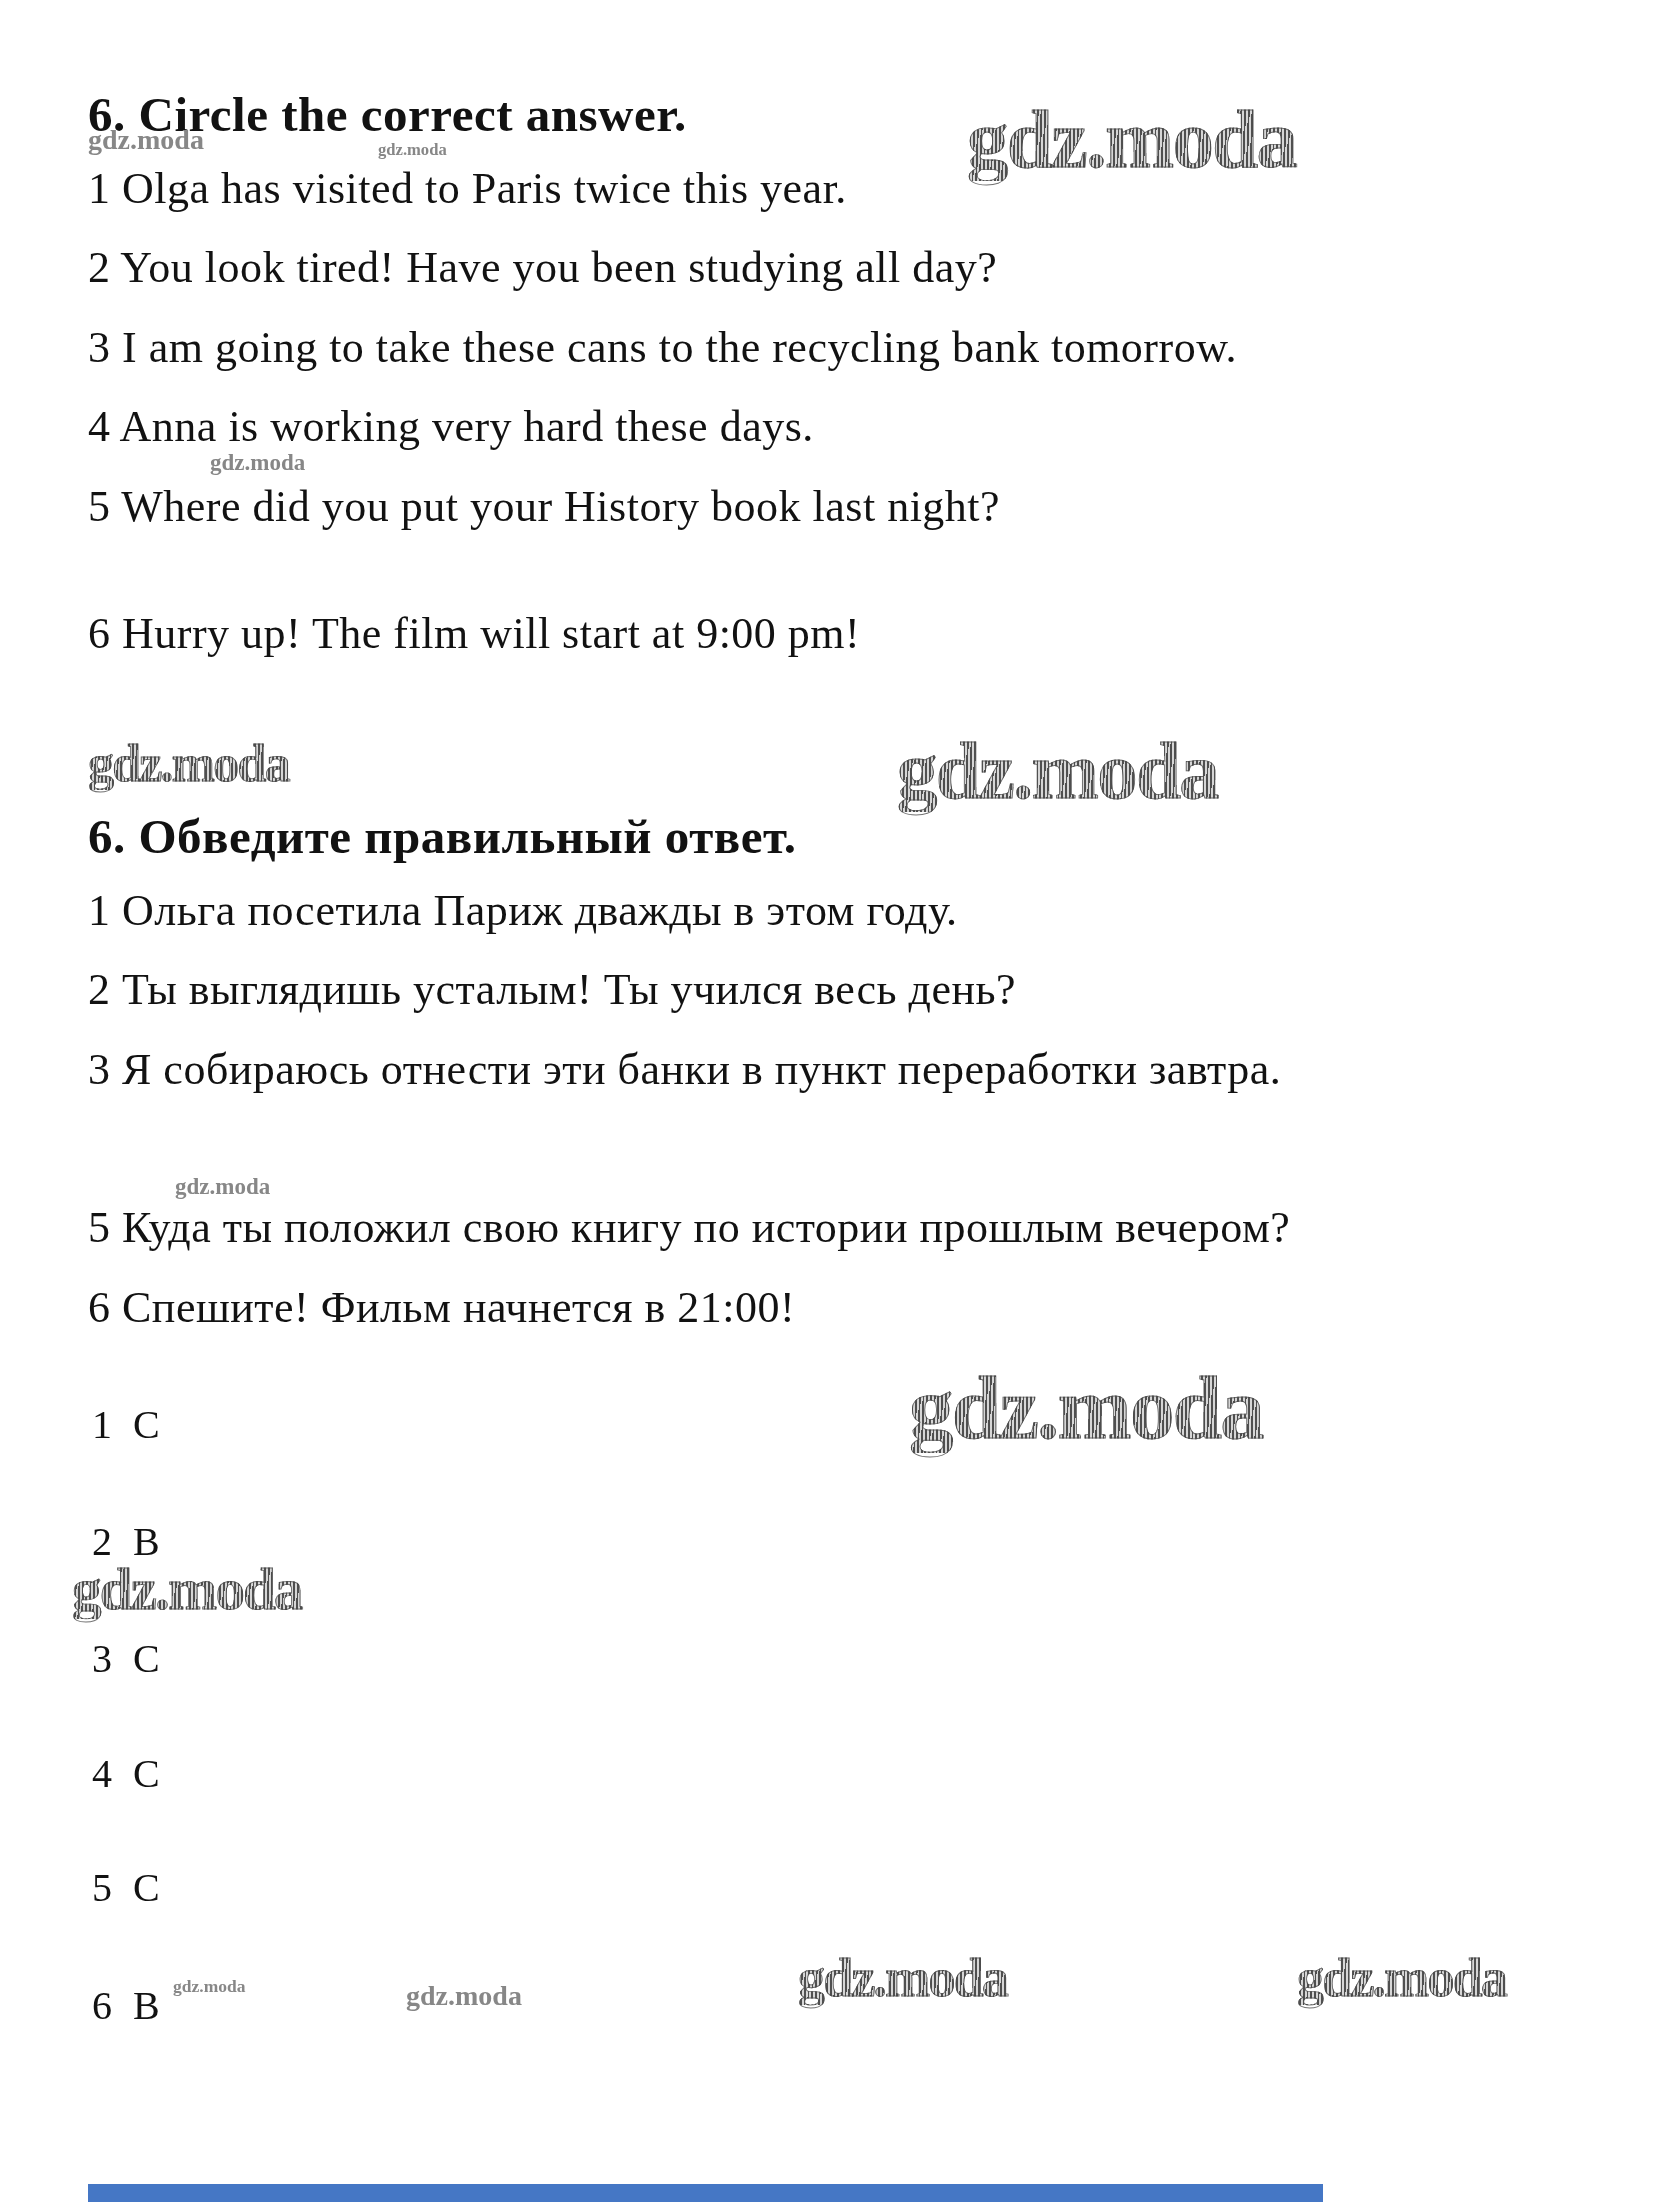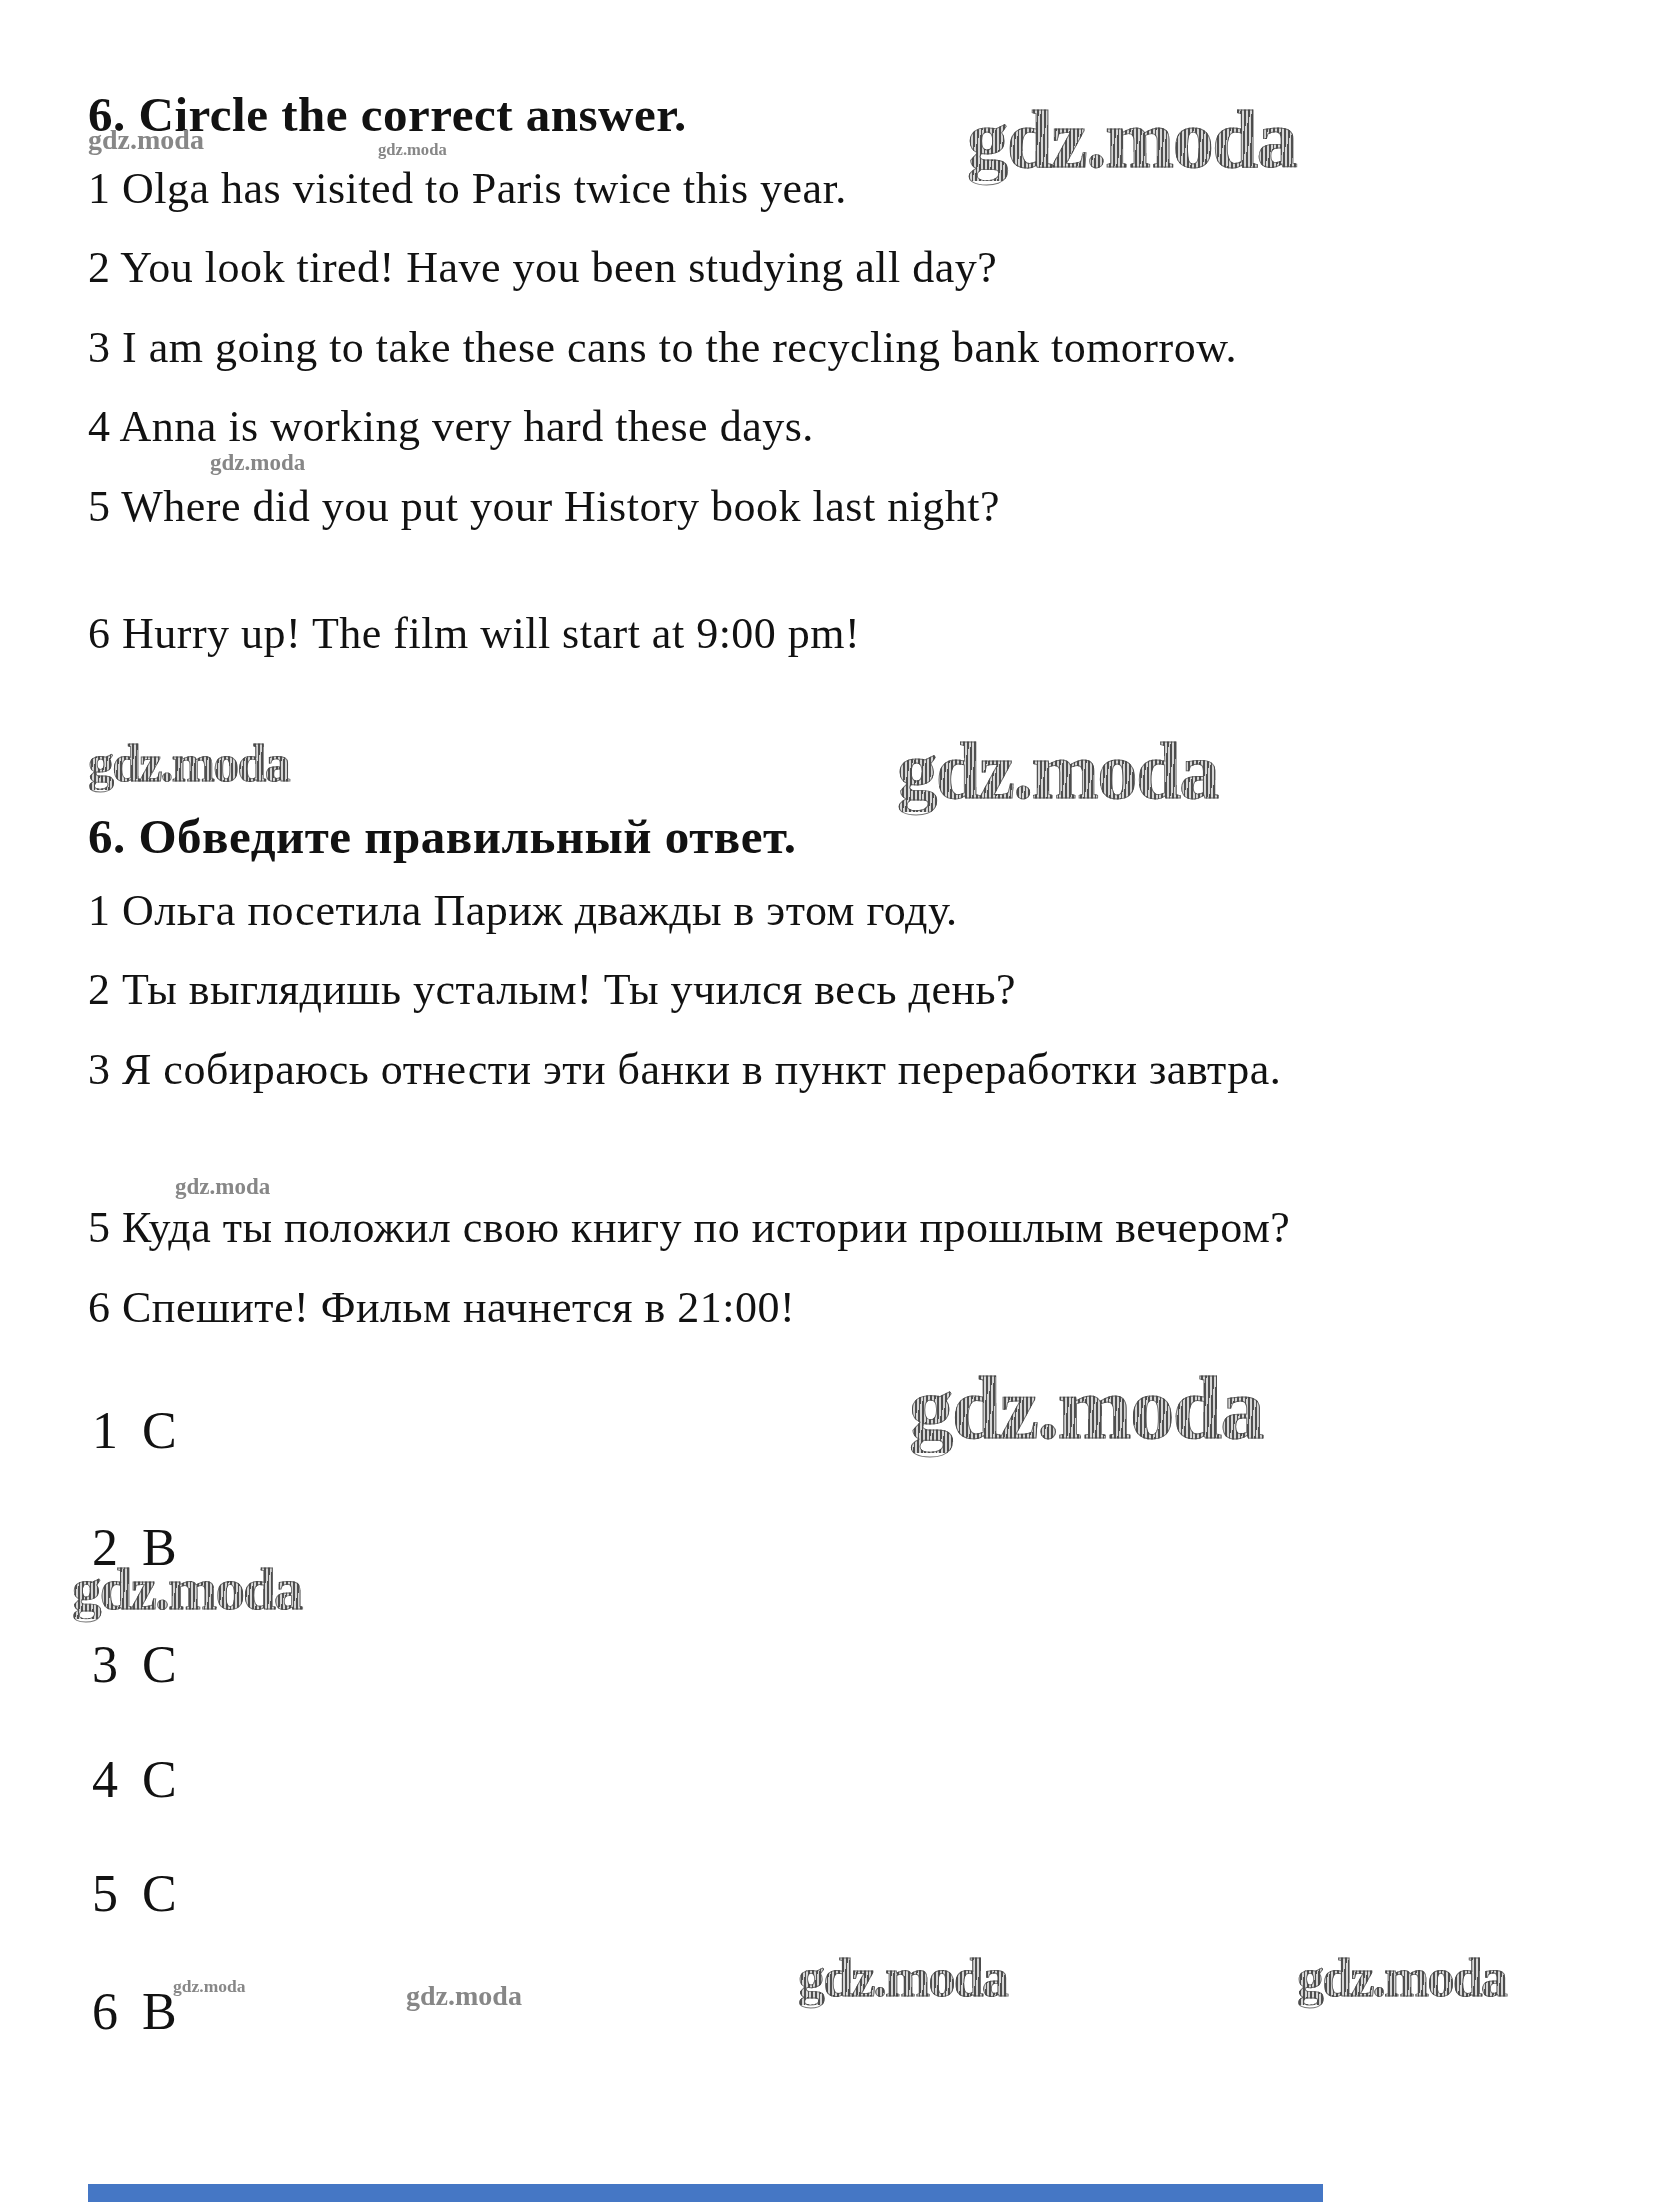--- a/index.html
+++ b/index.html
@@ -9,21 +9,21 @@
     height: 2202px;
     background: #ffffff;
     overflow: hidden;
     font-family: "Liberation Serif", serif;
     color: #121212;
   }
   .abs { position: absolute; white-space: nowrap; line-height: 1; }
 
   .body-line   { font-size: 44px; letter-spacing: 0.5px; }
   .heading     { font-size: 49px; font-weight: bold; letter-spacing: 0.5px; }
-  .answer-line { font-size: 52px; letter-spacing: 5.5px; }
+  .answer-line { font-size: 40px; letter-spacing: 5.5px; }
 
   
   .wm { font-family: "Liberation Serif", serif; font-weight: bold; }
 
   .wm-small { color: #878787; }
 
   .wm-hatch { color: #8e8e8e; letter-spacing: -1.8px; }
   @supports ((-webkit-background-clip: text) or (background-clip: text)) {
     .wm-hatch {
       background-image: repeating-linear-gradient(

